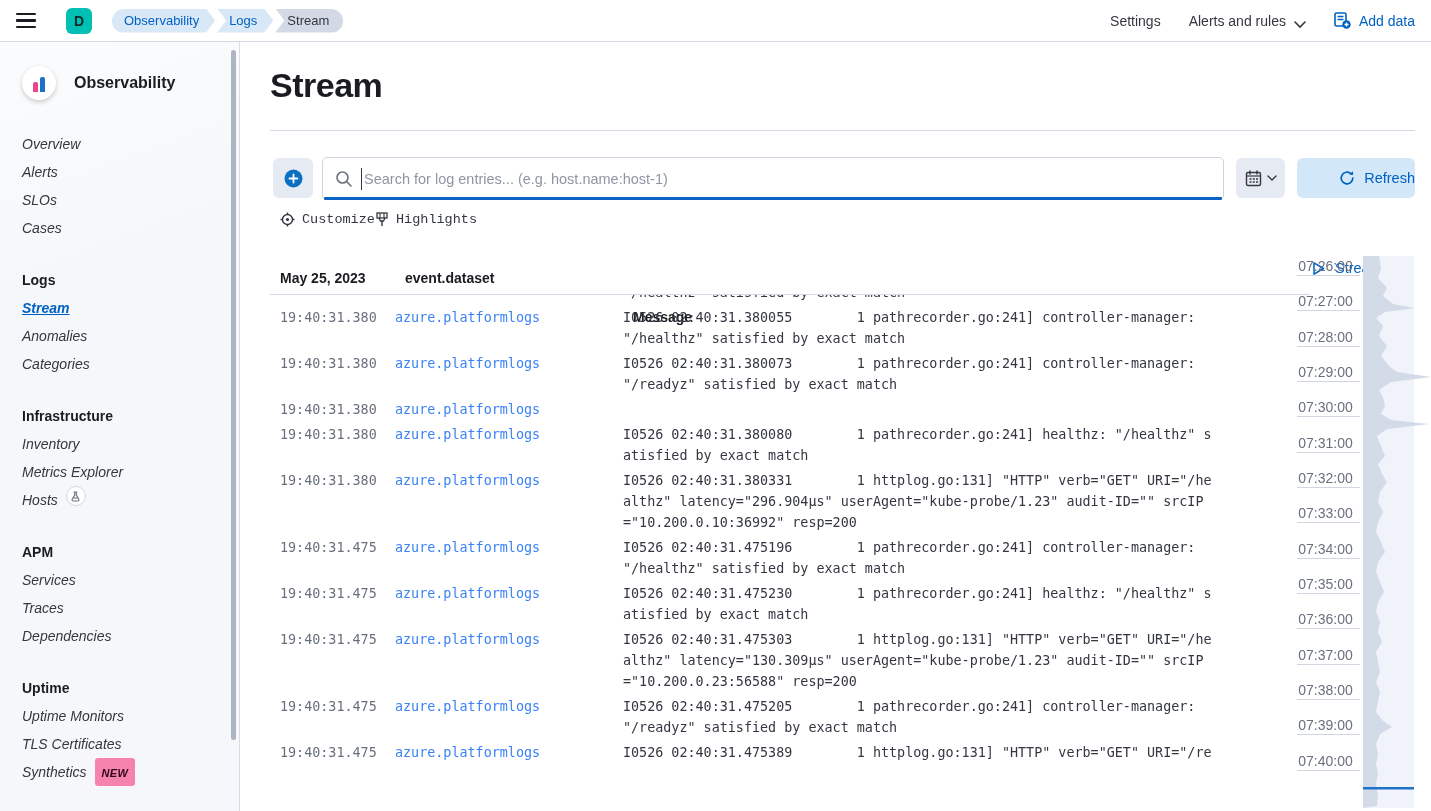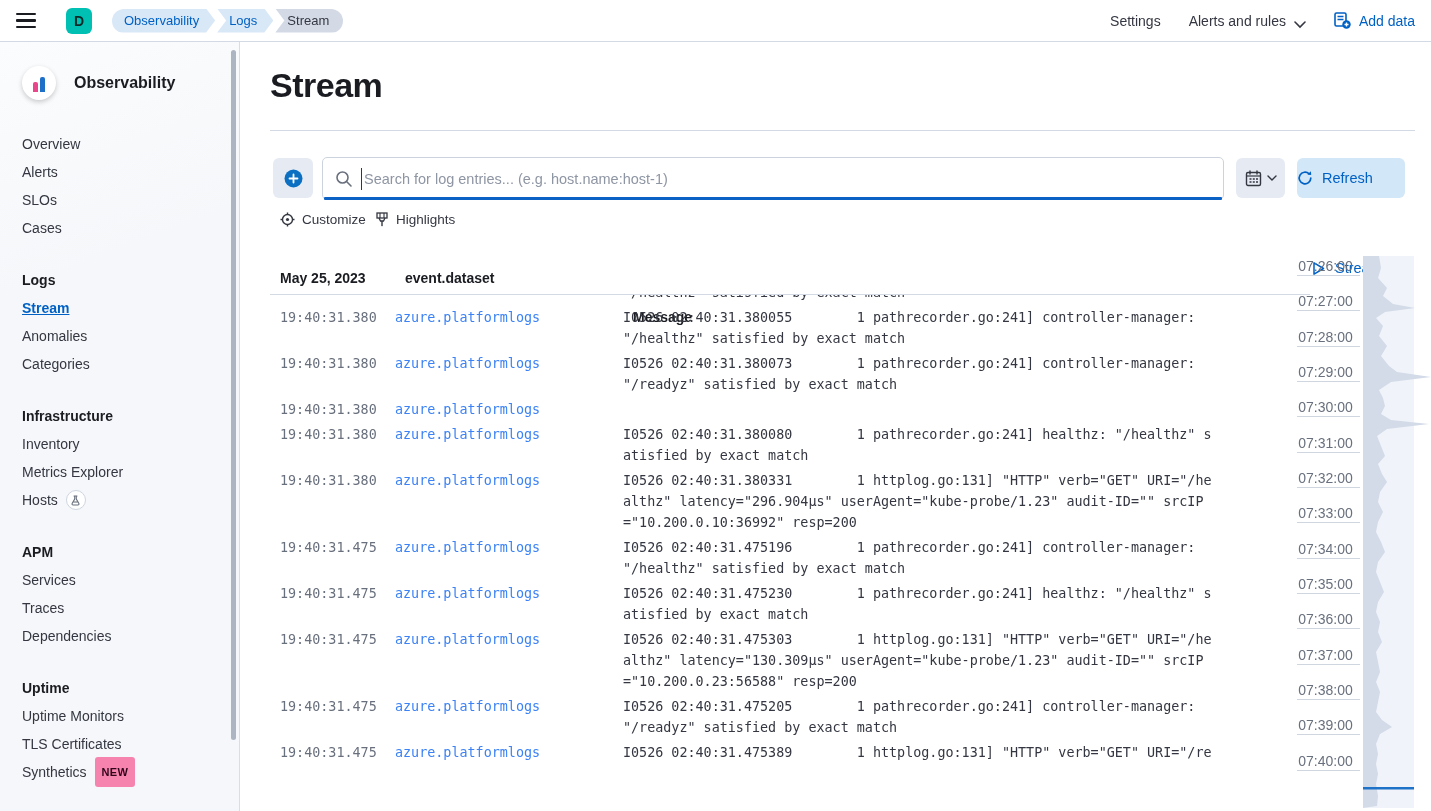--- a/index.html
+++ b/index.html
@@ -37,45 +37,45 @@
   .sb-brand { display:flex; align-items:center; gap:18px; margin-top:24px; }
   .sb-brand-icon { width:34px; height:34px; border-radius:50%; background:#fff;
     box-shadow:0 2px 5px rgba(0,0,0,0.2); display:flex; align-items:flex-end; justify-content:center; gap:2px; padding-bottom:8px; }
   .bar-pink { width:5px; height:10px; background:#e8478b; border-radius:2px 2px 0 0; }
   .bar-blue { width:5px; height:15px; background:#1d6fc7; border-radius:2px 2px 0 0; }
   .sb-brand-title { font-size:16px; font-weight:700; color:#1a1c21; }
   .sb-nav { margin-top:30px; }
   .sb-section { margin-top:24px; }
   .sb-section.no-head { margin-top:0; }
   .sb-heading { font-size:14px; font-weight:700; color:#1a1c21; height:28px; line-height:28px; }
-  .sb-item { font-size:14px; color:#343741; height:28px; line-height:28px; display:flex; align-items:center; gap:8px; cursor:pointer; }
+  .sb-item { font-size:14px; color:#343741; height:28px; line-height:28px; display:flex; gap:8px; cursor:pointer;font-style:italic; }
   .sb-item.active span.lbl { color:#0061c4; font-weight:700; text-decoration:underline; }
   .badge-new { background:#f583ae; color:#30051a; font-size:11px; font-weight:700; padding:1px 7px; border-radius:3px; letter-spacing:0.3px; }
   .badge-beaker { width:20px; height:20px; border:1px solid #cfd5df; border-radius:50%; background:#fff; display:flex; align-items:center; justify-content:center; }
 
   
   .main { position:relative; flex:1; background:#fff; }
   .page-title { position:absolute; left:30px; top:24px; font-size:34px; font-weight:700; color:#1a1c21; letter-spacing:-0.5px; }
   .title-divider { position:absolute; left:30px; top:88px; width:1145px; height:1px; background:#d3dae6; }
 
   .plus-btn { position:absolute; left:33px; top:116px; width:40px; height:40px; border:none; border-radius:6px;
     background:#e6ebf3; display:flex; align-items:center; justify-content:center; cursor:pointer; }
   .search-box { position:absolute; left:82px; top:115px; width:902px; height:43px; background:#fff;
     border:1px solid #cdd3de; border-radius:5px; display:flex; align-items:center; padding:0 12px; }
   .search-box::after { content:""; position:absolute; left:1px; right:1px; bottom:-1px; height:3px; background:#0c62c4; border-radius:1px; }
   .caret { width:1px; height:22px; background:#343741; margin:0 2px 0 8px; }
   .search-box input { flex:1; border:none; outline:none; font-size:14.5px; color:#343741; font-family:inherit; background:transparent; }
   .search-box input::placeholder { color:#8e95a3; }
   .cal-btn { position:absolute; left:996px; top:116px; width:49px; height:40px; border:none; border-radius:6px;
     background:#e6ebf3; display:flex; align-items:center; justify-content:center; gap:5px; cursor:pointer; }
-  .refresh-btn { position:absolute; left:1057px; top:116px; width:108px; height:40px; border:none; border-radius:6px;
+  .refresh-btn { position:absolute; left:1057px; top:116px; width:118px; height:40px; border:none; border-radius:6px;
     background:#d2e7f8; color:#0061c4; font-size:14.5px; font-weight:500; font-family:inherit;
-    display:flex; align-items:center; justify-content:flex-start; gap:9px; cursor:pointer; }
+    display:flex; align-items:center; justify-content:flex-end; gap:9px; cursor:pointer; }
   .mini-action { position:absolute; top:170px; display:flex; align-items:center; gap:7px; background:none; border:none;
-    font-size:13.5px; font-weight:500; color:#343741; cursor:pointer; font-family:Liberation Sans, sans-serif; }
+    font-size:13.5px; font-weight:500; color:#343741; cursor:pointer; font-family:Liberation Mono, monospace; }
   .stream-live { position:absolute; left:1071px; top:218px; display:flex; align-items:center; gap:9px; background:none; border:none;
     font-size:14.5px; font-weight:500; color:#0061c4; cursor:pointer; font-family:inherit; }
 
   .th { position:absolute; top:228px; font-size:14px; font-weight:700; color:#1a1c21; }
   .th-border { position:absolute; left:30px; top:252px; width:1040px; height:1px; background:#d3dae6; }
 
   .log-wrap { position:absolute; left:30px; top:253px; width:1040px; height:496px; overflow:hidden; }
   .log-inner { margin-top:-13px; }
   .log-row { display:flex; margin-bottom:4px; font-family:"DejaVu Sans Mono", monospace; font-size:13.4px; line-height:21px; cursor:pointer; }
   .c-time { width:115px; margin-left:10px; flex:none; color:#69707d; }

